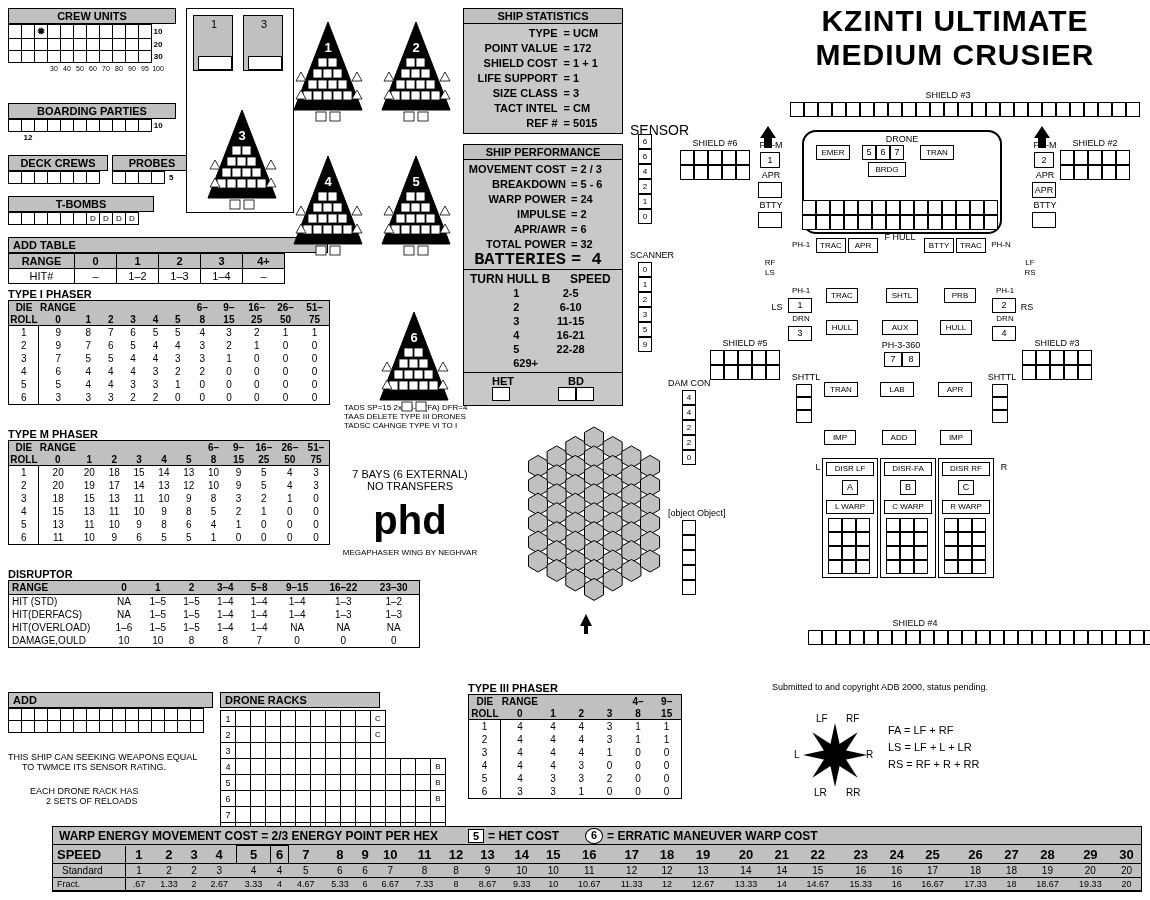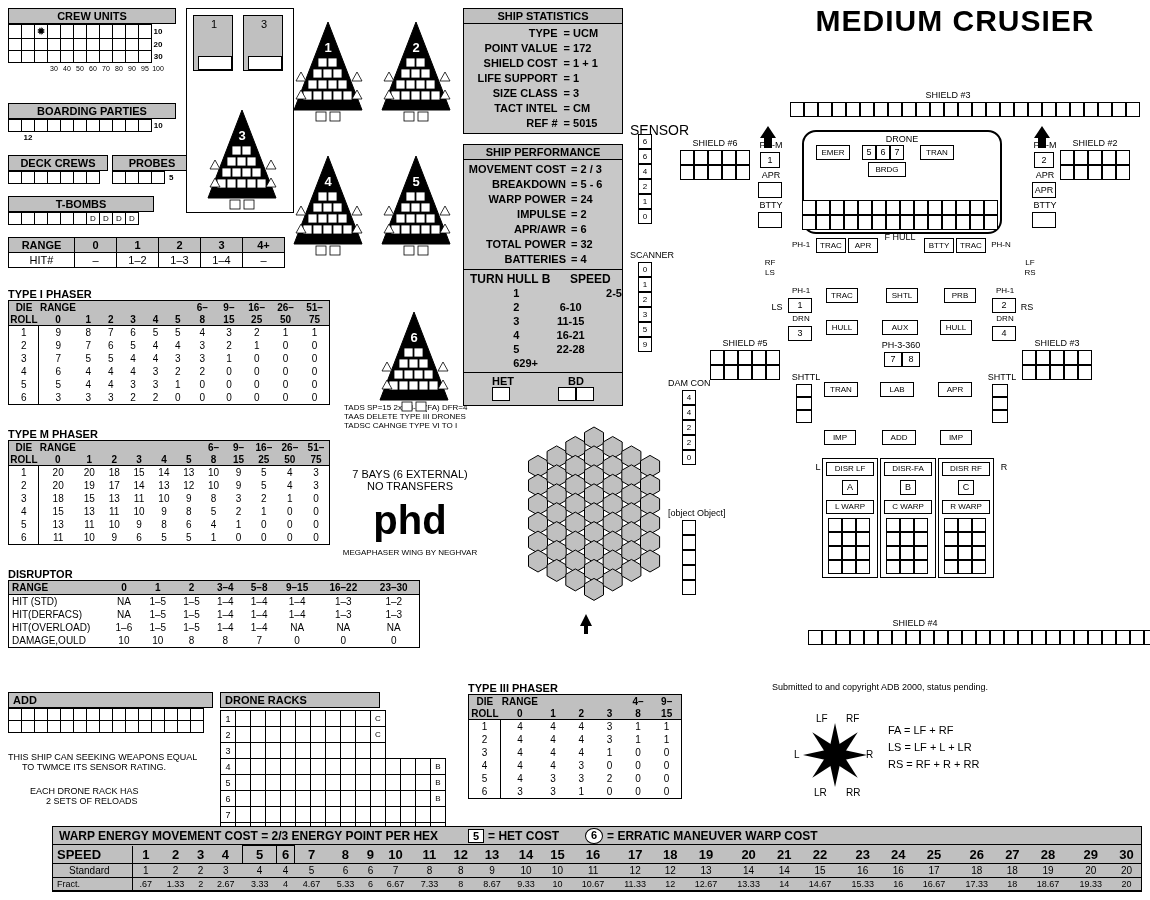--- a/index.html
+++ b/index.html
@@ -14,20 +14,21 @@
   .sm{font-size:9px;}
   .xs{font-size:8px;}
   .c{text-align:center;}
   .title1{font-size:30px;font-weight:bold;letter-spacing:1px;}
   .bold{font-weight:bold;}
 </style>
 </head>
 <body>
 
 <div class="abs" style="left:770px;top:4px;width:370px;text-align:center;">
+  <div class="title1">KZINTI ULTIMATE</div>
   <div class="title1">MEDIUM CRUSIER</div>
 </div>
 
 <div class="abs" style="left:8px;top:8px;width:168px;">
   <div class="hdr">CREW UNITS</div>
   <div id="crewgrid">
       <div style="position: relative;">
         <table class="g" style="border-collapse: collapse;">
           <tbody>
             <tr>
@@ -181,20 +182,21 @@
             <td style="width: 13px; height: 12px; font-size: 8px; text-align: center; padding: 0px;">D</td>
             <td style="width: 13px; height: 12px; font-size: 8px; text-align: center; padding: 0px;">D</td>
             <td style="width: 13px; height: 12px; font-size: 8px; text-align: center; padding: 0px;">D</td>
           </tr>
         </tbody>
       </table>
     </div>
 </div>
 
 <div class="abs" style="left:8px;top:237px;width:320px;">
+  <div class="hdr" style="text-align:left;padding-left:4px;">ADD TABLE</div>
   <div id="addtable">
       <table class="g" style="border-collapse: collapse;">
         <tbody>
           <tr>
             <td style="font-size: 11px; font-weight: bold; width: 66px; height: 15px; text-align: center; background: rgb(192, 192, 192);">RANGE</td>
             <td style="font-size: 11px; font-weight: bold; width: 42px; height: 15px; text-align: center; background: rgb(192, 192, 192);">0</td>
             <td style="font-size: 11px; font-weight: bold; width: 42px; height: 15px; text-align: center; background: rgb(192, 192, 192);">1</td>
             <td style="font-size: 11px; font-weight: bold; width: 42px; height: 15px; text-align: center; background: rgb(192, 192, 192);">2</td>
             <td style="font-size: 11px; font-weight: bold; width: 42px; height: 15px; text-align: center; background: rgb(192, 192, 192);">3</td>
             <td style="font-size: 11px; font-weight: bold; width: 42px; height: 15px; text-align: center; background: rgb(192, 192, 192);">4+</td>
@@ -853,33 +855,33 @@
         <div style="width: 52px; text-align: left;">=  2</div>
       </div>
       <div style="display: flex; font-size: 11px; font-weight: bold; line-height: 15px;">
         <div style="width: 104px; text-align: right; padding-right: 5px;">APR/AWR</div>
         <div style="width: 52px; text-align: left;">=  6</div>
       </div>
       <div style="display: flex; font-size: 11px; font-weight: bold; line-height: 15px;">
         <div style="width: 104px; text-align: right; padding-right: 5px;">TOTAL POWER</div>
         <div style="width: 52px; text-align: left;">=  32</div>
       </div>
-      <div style="display: flex; font-size: 11px; font-weight: bold; line-height: 15px;">
+      <div style="display: flex; font-size: 17px; font-weight: bold; line-height: 15px; font-family: Liberation Mono, monospace;">
         <div style="width: 104px; text-align: right; padding-right: 5px;">BATTERIES</div>
         <div style="width: 52px; text-align: left;">=  4</div>
       </div>
     </div>
   <div id="turnmode" style="background:#c8c8c8;border-top:1px solid #000;padding:2px 0;">
       <div style="display: flex; font-weight: bold; font-size: 12px;">
         <div style="width: 100px; padding-left: 6px;">TURN HULL B</div>
         <div>SPEED</div>
       </div>
       <div style="display: flex; font-size: 11px; font-weight: bold; line-height: 14px;">
         <div style="width: 56px; text-align: right;">1</div>
-        <div style="width: 104px; text-align: right;">2-5</div>
+        <div style="width: 104px; text-align: center;">2-5</div>
       </div>
       <div style="display: flex; font-size: 11px; font-weight: bold; line-height: 14px;">
         <div style="width: 56px; text-align: right;">2</div>
         <div style="width: 104px; text-align: center;">6-10</div>
       </div>
       <div style="display: flex; font-size: 11px; font-weight: bold; line-height: 14px;">
         <div style="width: 56px; text-align: right;">3</div>
         <div style="width: 104px; text-align: center;">11-15</div>
       </div>
       <div style="display: flex; font-size: 11px; font-weight: bold; line-height: 14px;">
@@ -1471,21 +1473,21 @@
             <td style="font-size: 13px; font-weight: bold; text-align: center; border-bottom: 1px solid rgb(0, 0, 0); padding: 0px 1px;">23</td>
             <td style="font-size: 13px; font-weight: bold; text-align: center; border-bottom: 1px solid rgb(0, 0, 0); padding: 0px 1px;">24</td>
             <td style="font-size: 13px; font-weight: bold; text-align: center; border-bottom: 1px solid rgb(0, 0, 0); padding: 0px 1px;">25</td>
             <td style="font-size: 13px; font-weight: bold; text-align: center; border-bottom: 1px solid rgb(0, 0, 0); padding: 0px 1px;">26</td>
             <td style="font-size: 13px; font-weight: bold; text-align: center; border-bottom: 1px solid rgb(0, 0, 0); padding: 0px 1px;">27</td>
             <td style="font-size: 13px; font-weight: bold; text-align: center; border-bottom: 1px solid rgb(0, 0, 0); padding: 0px 1px;">28</td>
             <td style="font-size: 13px; font-weight: bold; text-align: center; border-bottom: 1px solid rgb(0, 0, 0); padding: 0px 1px;">29</td>
             <td style="font-size: 13px; font-weight: bold; text-align: center; border-bottom: 1px solid rgb(0, 0, 0); padding: 0px 1px;">30</td>
           </tr>
           <tr>
-            <td style="font-size: 10px; font-weight: normal; width: 62px; padding-left: 16px; border-right: 1px solid rgb(0, 0, 0); border-bottom: 1px solid rgb(0, 0, 0);">Standard</td>
+            <td style="font-size: 10px; font-weight: normal; width: 62px; padding-left: 9px; border-right: 1px solid rgb(0, 0, 0); border-bottom: 1px solid rgb(0, 0, 0);">Standard</td>
             <td style="font-size: 10px; font-weight: normal; text-align: center; border-bottom: 1px solid rgb(0, 0, 0); padding: 0px 1px;">1</td>
             <td style="font-size: 10px; font-weight: normal; text-align: center; border-bottom: 1px solid rgb(0, 0, 0); padding: 0px 1px;">2</td>
             <td style="font-size: 10px; font-weight: normal; text-align: center; border-bottom: 1px solid rgb(0, 0, 0); padding: 0px 1px;">2</td>
             <td style="font-size: 10px; font-weight: normal; text-align: center; border-bottom: 1px solid rgb(0, 0, 0); padding: 0px 1px;">3</td>
             <td style="font-size: 10px; font-weight: normal; text-align: center; border-bottom: 1px solid rgb(0, 0, 0); padding: 0px 1px;">4</td>
             <td style="font-size: 10px; font-weight: normal; text-align: center; border-bottom: 1px solid rgb(0, 0, 0); padding: 0px 1px;">4</td>
             <td style="font-size: 10px; font-weight: normal; text-align: center; border-bottom: 1px solid rgb(0, 0, 0); padding: 0px 1px;">5</td>
             <td style="font-size: 10px; font-weight: normal; text-align: center; border-bottom: 1px solid rgb(0, 0, 0); padding: 0px 1px;">6</td>
             <td style="font-size: 10px; font-weight: normal; text-align: center; border-bottom: 1px solid rgb(0, 0, 0); padding: 0px 1px;">6</td>
             <td style="font-size: 10px; font-weight: normal; text-align: center; border-bottom: 1px solid rgb(0, 0, 0); padding: 0px 1px;">7</td>

